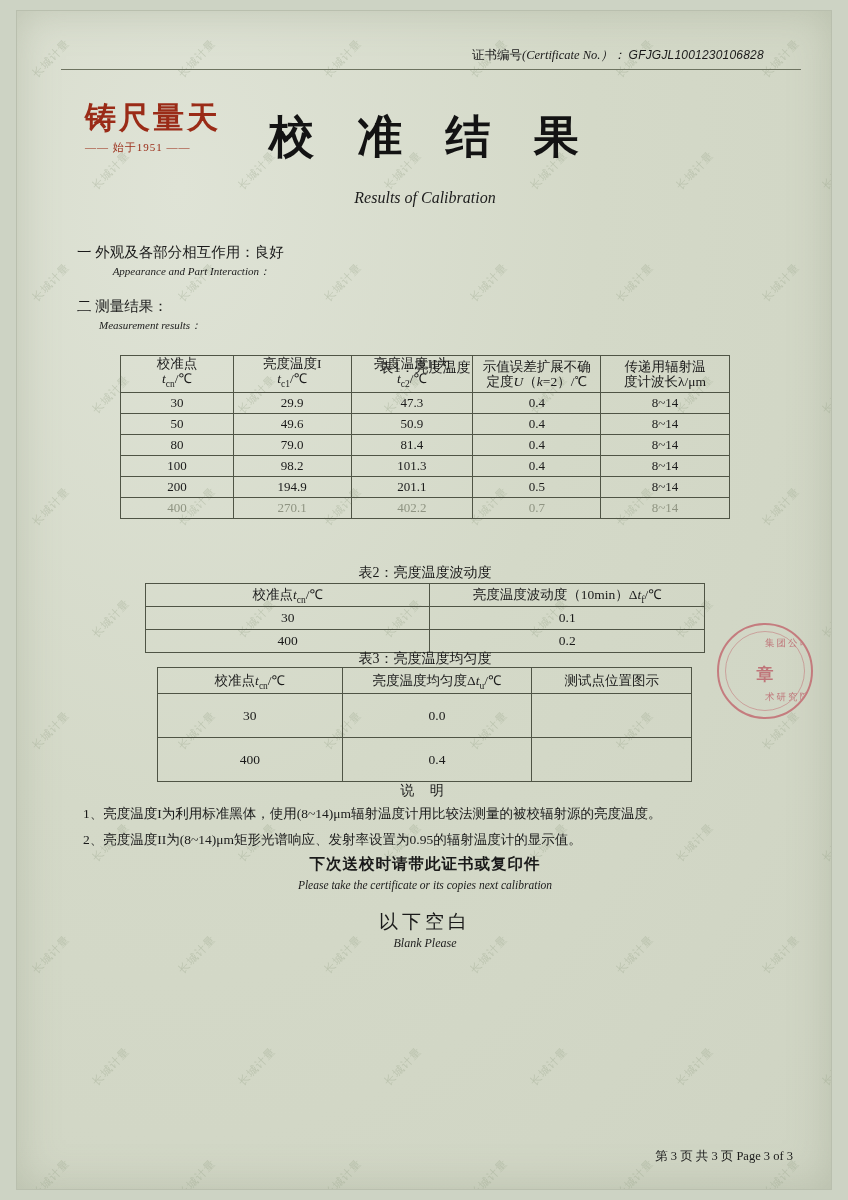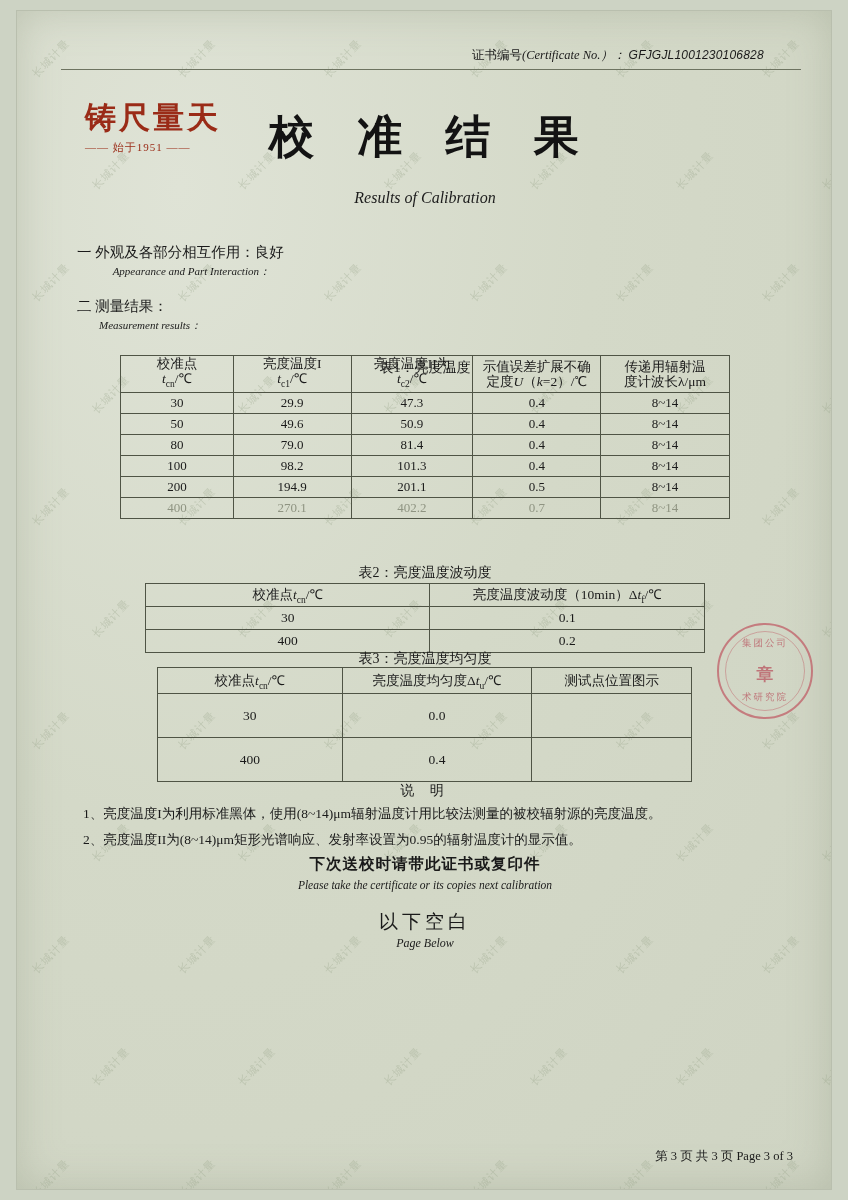--- a/index.html
+++ b/index.html
@@ -195,21 +195,21 @@
     color: #b8505c;
     overflow: hidden;
   }
   .seal .ring {
     position: absolute; inset: 6px;
     border-radius: 50%;
     border: 1px solid rgba(192,90,100,0.6);
   }
   .seal .arc-t, .seal .arc-b {
     position: absolute; width: 100%;
-    text-align: center;
+    text-align: right;
     font-size: 9.5px;
     letter-spacing: 2px;
   }
   .seal .arc-t { top: 12px; }
   .seal .arc-b { bottom: 13px; }
   .seal .center {
     position: absolute; left: 0; right: 0; top: 38px;
     text-align: center; font-size: 17px; font-weight: bold;
   }
 </style>
@@ -442,21 +442,21 @@
 
   <div class="tbl-cap" id="cap-note">说 明</div>
   <div class="notes">
     <div>1、亮度温度I为利用标准黑体，使用(8~14)μm辐射温度计用比较法测量的被校辐射源的亮度温度。</div>
     <div>2、亮度温度II为(8~14)μm矩形光谱响应、发射率设置为0.95的辐射温度计的显示值。</div>
   </div>
 
   <div class="closing-cn">下次送校时请带此证书或复印件</div>
   <div class="closing-en">Please take the certificate or its copies next calibration</div>
   <div class="blank-cn">以下空白</div>
-  <div class="blank-en">Page Below</div>
+  <div class="blank-en">Blank Please</div>
 
   <div class="seal">
     <div class="ring"></div>
     <div class="arc-t">集团公司</div>
     <div class="center">章</div>
     <div class="arc-b">术研究院</div>
   </div>
 
   <div class="footer">第 3 页 共 3 页  Page 3 of 3</div>
 </div>

